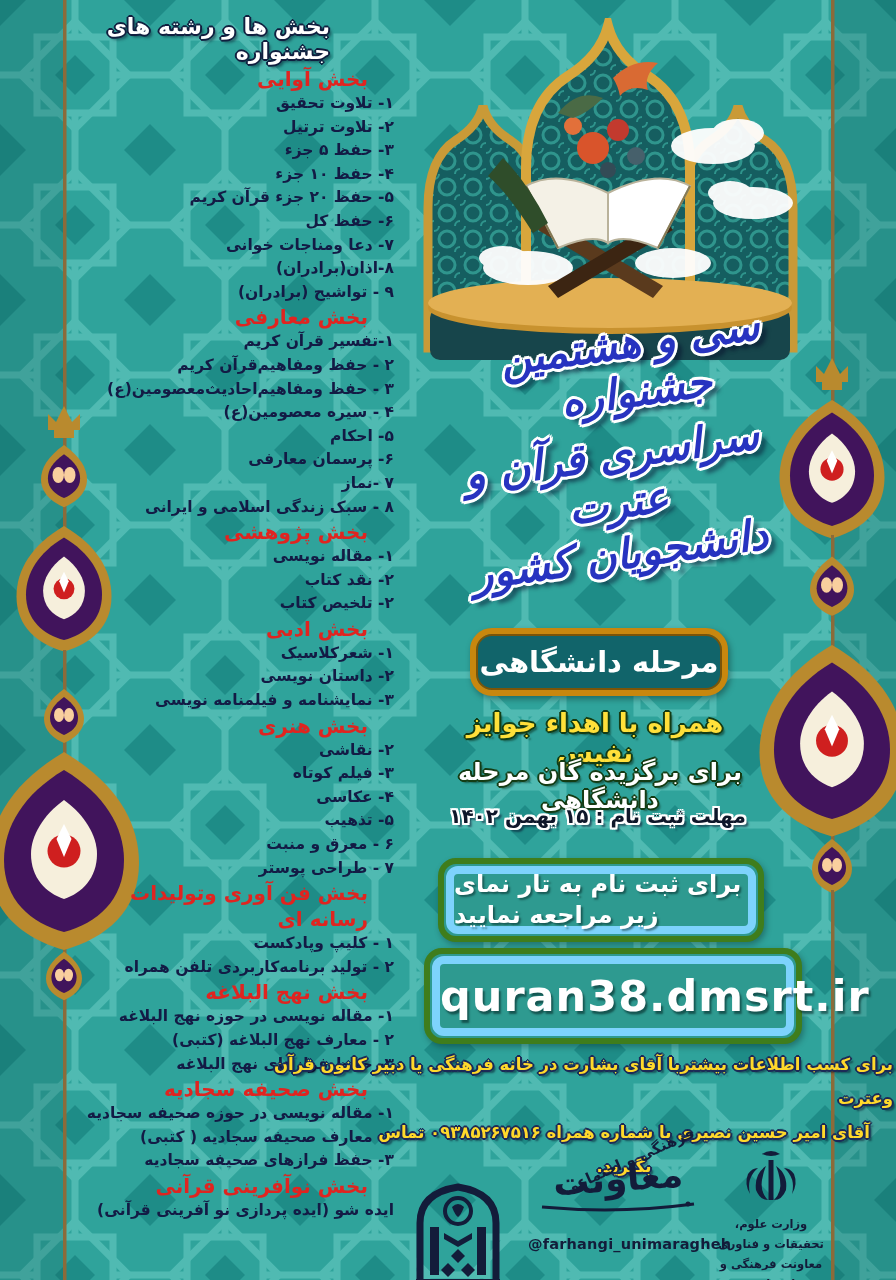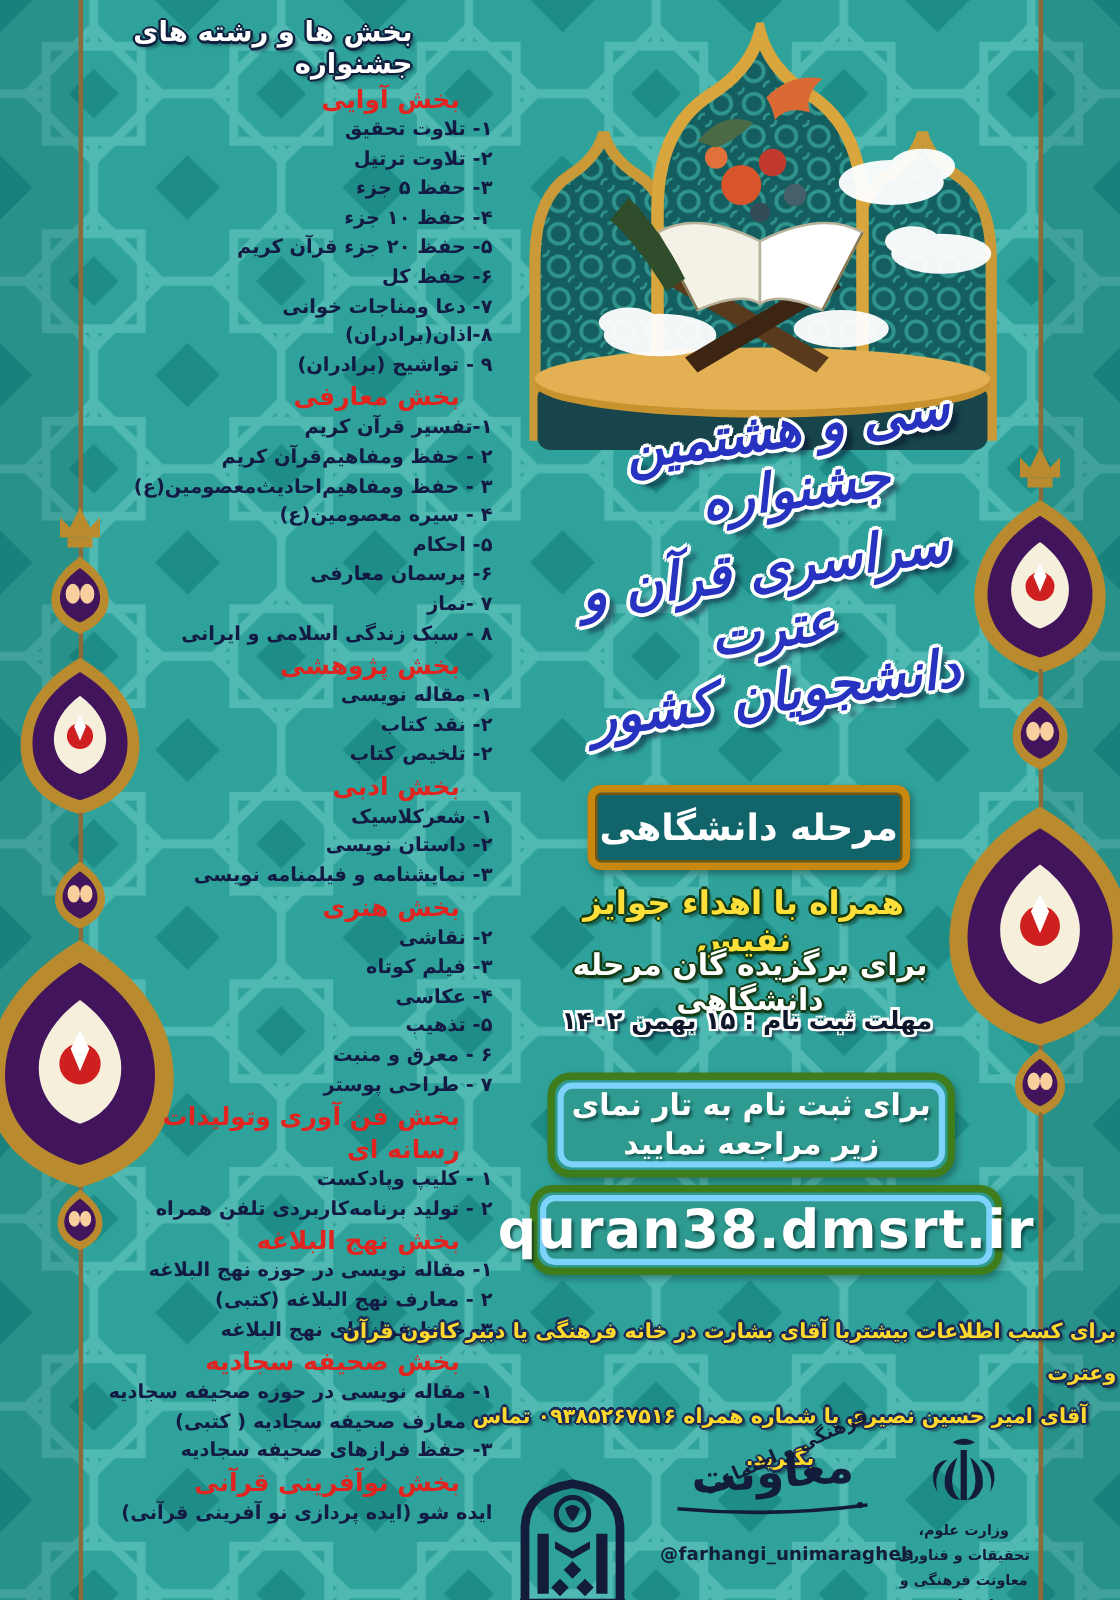--- a/index.html
+++ b/index.html
@@ -20,33 +20,33 @@
   .sec-title { color:#e02420; font-weight:bold; font-size:20px; line-height:26px; padding-right:26px; }
   .sec-item { color:#131b45; font-weight:bold; font-size:15.5px; line-height:23.6px; letter-spacing:-0.2px; }
 
   
   .main-title { position:absolute; direction:rtl; color:#2733c0; font-weight:bold; font-style:italic; text-align:center; transform:rotate(-8deg);
     text-shadow:-3px 0 #fff,3px 0 #fff,0 -3px #fff,0 3px #fff,-2px -2px #fff,2px 2px #fff,-2px 2px #fff,2px -2px #fff,6px 6px 4px rgba(5,10,40,.55); }
   .t1 { left:468px; top:318px; width:330px; font-size:42px; }
   .t2 { left:440px; top:430px; width:350px; font-size:42px; }
   .t3 { left:470px; top:530px; width:300px; font-size:42px; }
 
-  .stage-badge { position:absolute; left:470px; top:628px; width:258px; height:68px; border:6px solid #c8870e; border-radius:11px;
+  .stage-badge { position:absolute; left:470px; top:628px; width:258px; height:68px; border:6px solid #c8870e; border-radius:22px;
     background:#11646a; display:flex; align-items:center; justify-content:center; box-shadow:0 0 0 2px #7a5408 inset, 2px 3px 6px rgba(0,0,0,.35); }
   .stage-badge span { color:#fff; font-weight:bold; font-size:29px; direction:rtl; }
 
   .prizes-line  { position:absolute; left:430px; top:708px; width:330px; text-align:center; direction:rtl; color:#ffe03a; font-weight:bold; font-size:26px; }
   .winners-line { position:absolute; left:415px; top:758px; width:370px; text-align:center; direction:rtl; color:#ffffff; font-weight:bold; font-size:24px; }
   .deadline-line{ position:absolute; left:430px; top:804px; width:335px; text-align:center; direction:rtl; color:#0f172a; font-weight:bold; font-size:20px; }
 
   .green-box { position:absolute; border:6px solid #3f7d1c; border-radius:18px; background:#2e9a90; box-shadow:2px 3px 6px rgba(0,0,0,.3); }
-  .green-box .inner { position:absolute; inset:2px; border:5px solid #7dd3fc; border-radius:12px; display:flex; flex-direction:column; align-items:center; justify-content:center; }
+  .green-box .inner { position:absolute; inset:2px; border:8px solid #7dd3fc; border-radius:12px; display:flex; flex-direction:column; align-items:flex-start; justify-content:center; }
   .register-box { left:438px; top:858px; width:326px; height:84px; }
   .register-box .inner div { color:#fff; font-weight:bold; font-size:24px; direction:rtl; line-height:31px; text-shadow:2px 2px 2px rgba(0,30,30,.5); }
-  .url-box { left:424px; top:948px; width:378px; height:72px; }
+  .url-box { left:424px; top:948px; width:378px; height:96px; }
   .url-box .inner div { color:#fff; font-weight:bold; font-size:43px; letter-spacing:1px; text-shadow:2px 3px 2px rgba(0,30,30,.55); }
 
   .contact { position:absolute; left:225px; top:1048px; width:668px; direction:rtl; text-align:right; color:#ffd92b; font-weight:bold; }
   .contact .c1 { font-size:16.5px; line-height:34px; text-shadow:-2px 0 #1c2a57,2px 0 #1c2a57,0 -2px #1c2a57,0 2px #1c2a57,-1px -1px #1c2a57,1px 1px #1c2a57,-1px 1px #1c2a57,1px -1px #1c2a57,3px 3px 2px rgba(0,5,30,.5); }
   .contact .c2 { font-size:16.5px; line-height:34px; text-align:center; padding-left:130px; text-shadow:-2px 0 #1c2a57,2px 0 #1c2a57,0 -2px #1c2a57,0 2px #1c2a57,-1px -1px #1c2a57,1px 1px #1c2a57,-1px 1px #1c2a57,1px -1px #1c2a57,3px 3px 2px rgba(0,5,30,.5); }
 
   
   .logo-block { position:absolute; color:#131c3a; text-align:center; }
   .logo-kanoon { left:408px; top:1181px; width:100px; height:118px; }
   .logo-moavenat { left:528px; top:1158px; width:180px; height:112px; }

